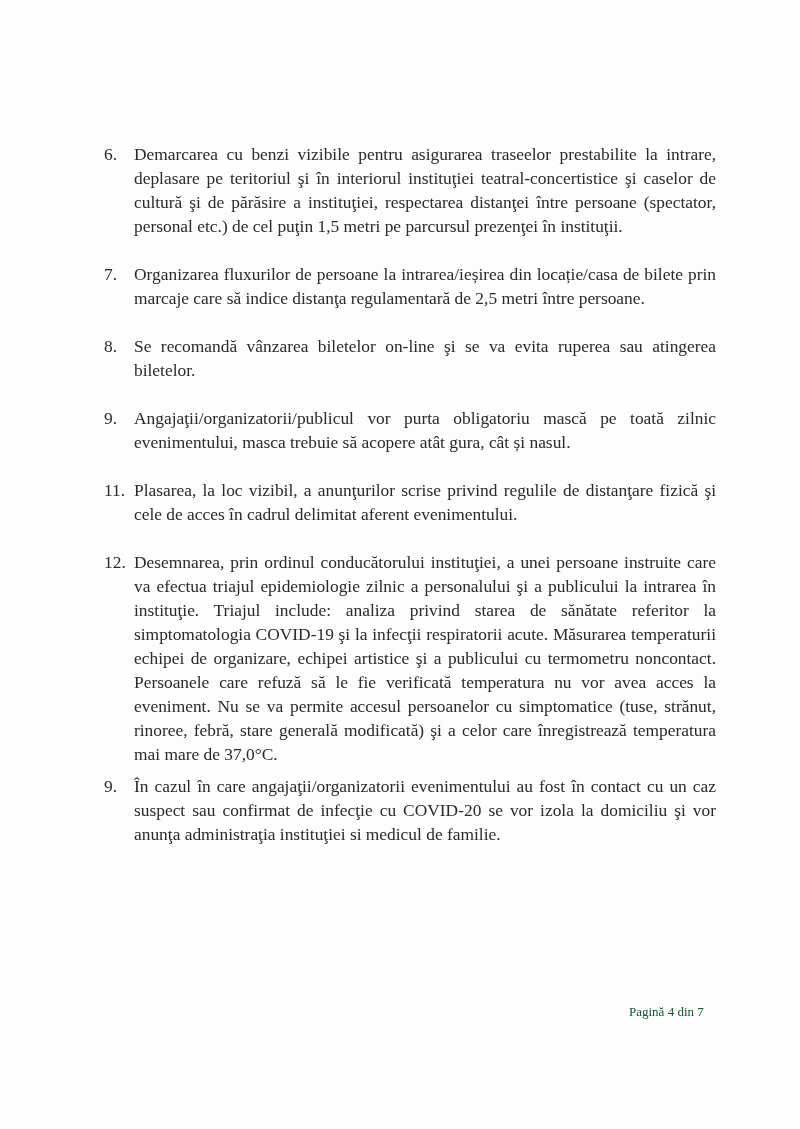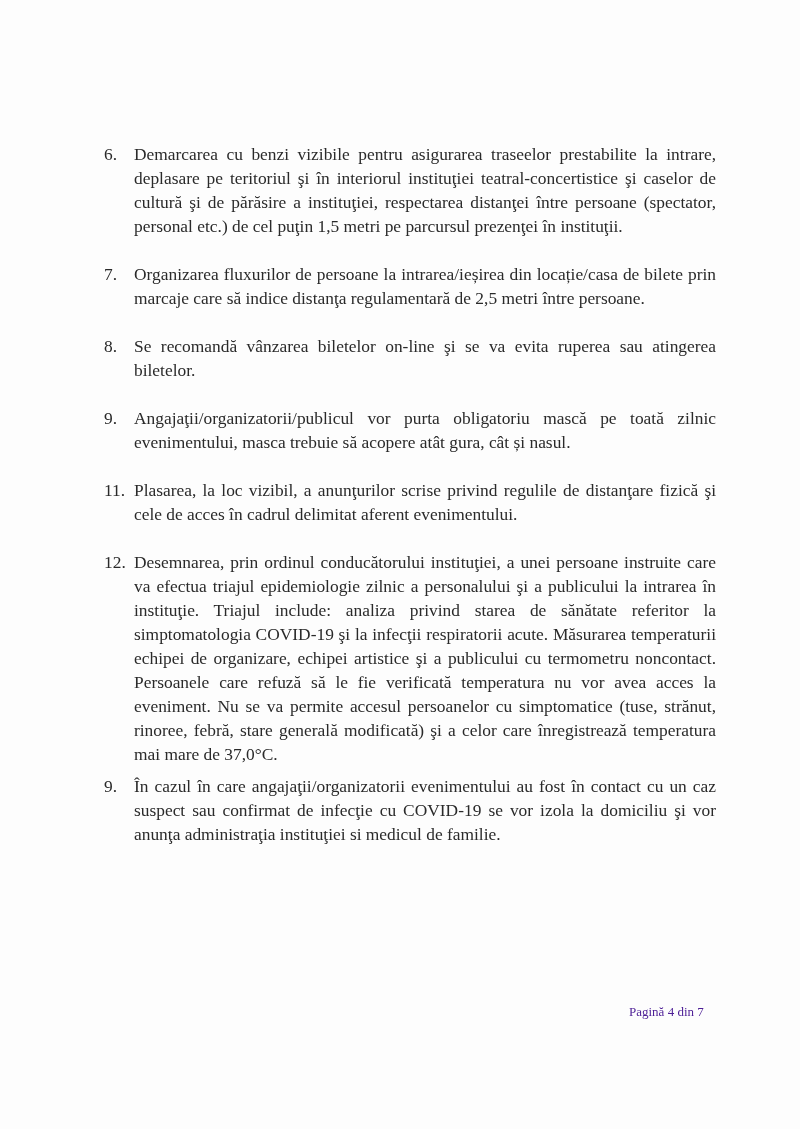--- a/index.html
+++ b/index.html
@@ -41,21 +41,21 @@
     left: 0;
     top: 0;
   }
   .item.twodigit .num { left: 0; }
   .item .text { display: block; }
   .footer {
     position: absolute;
     left: 629px;
     top: 1004px;
     font-size: 13px;
-    color: #4c1d95;
+    color: #14532d;
   }
 </style>
 </head>
 <body>
 
 <div class="page">
   <div class="list">
 
     <div class="item" style="margin-bottom:24px">
       <span class="num">6.</span>
@@ -83,19 +83,19 @@
       <span class="text">Plasarea, la loc vizibil, a anunţurilor scrise privind regulile de distanţare fizică şi cele de acces în cadrul delimitat aferent evenimentului.</span>
     </div>
 
     <div class="item twodigit" style="margin-bottom:8px">
       <span class="num">12.</span>
       <span class="text">Desemnarea, prin ordinul conducătorului instituţiei, a unei persoane instruite care va efectua triajul epidemiologie zilnic a personalului şi a publicului la intrarea în instituţie. Triajul include: analiza privind starea de sănătate referitor la simptomatologia COVID-19 şi la infecţii respiratorii acute. Măsurarea temperaturii echipei de organizare, echipei artistice şi a publicului cu termometru noncontact. Persoanele care refuză să le fie verificată temperatura nu vor avea acces la eveniment. Nu se va permite accesul persoanelor cu simptomatice (tuse, strănut, rinoree, febră, stare generală modificată) şi a celor care înregistrează temperatura mai mare de 37,0°C.</span>
     </div>
 
     <div class="item twodigit">
       <span class="num">9.</span>
-      <span class="text">În cazul în care angajaţii/organizatorii evenimentului au fost în contact cu un caz suspect sau confirmat de infecţie cu COVID-19 se vor izola la domiciliu şi vor anunţa administraţia instituţiei si medicul de familie.</span>
+      <span class="text">În cazul în care angajaţii/organizatorii evenimentului au fost în contact cu un caz suspect sau confirmat de infecţie cu COVID-20 se vor izola la domiciliu şi vor anunţa administraţia instituţiei si medicul de familie.</span>
     </div>
 
   </div>
 
   <div class="footer">Pagină 4 din 7</div>
 </div>
 
 </body></html>

